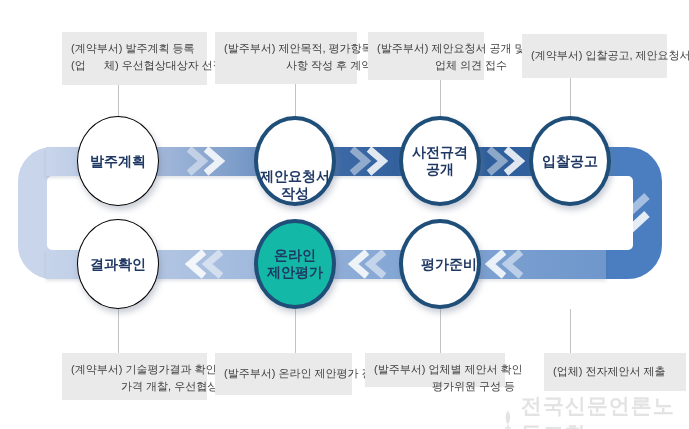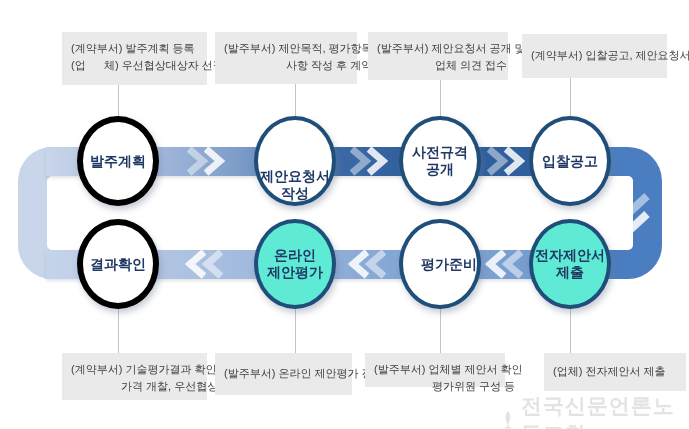--- a/index.html
+++ b/index.html
@@ -29,22 +29,22 @@
   
   .chev{position:absolute;z-index:2;}
   
   .step{
     position:absolute;width:82px;height:90px;border-radius:50%;background:#ffffff;
     display:flex;flex-direction:column;align-items:center;justify-content:center;
     text-align:center;font-weight:bold;font-size:14px;line-height:1.2;color:#1f3864;
     z-index:5;box-sizing:border-box;box-shadow:2px 4px 6px rgba(110,120,145,.38);
   }
   .step.dark{border:4px solid #1f4e79;}
-  .step.light{border:6px solid #000000;}
-  .step.yellow{background:#5eead4;}
+  .step.light{border:1px solid #000000;}
+  .step.yellow{background:#14b8a6;}
   
   .vline{position:absolute;width:1px;background:#c3c3c3;z-index:0;}
   
   .watermark{
     position:absolute;left:501px;top:392px;display:flex;align-items:center;gap:6px;
     color:#e3e3e3;font-weight:bold;font-size:21px;letter-spacing:1px;z-index:6;
   }
 </style>
 </head>
 <body>
@@ -61,21 +61,21 @@
   <div class="vline" style="left:570px;top:309px;height:44px;"></div>
 
   <div class="callout" style="left:62px;top:32px;width:145px;height:53px;">
     <span class="line">(계약부서) 발주계획 등록</span>
     <span class="line">(업      체) 우선협상대상자 선정</span>
   </div>
   <div class="callout" style="left:215px;top:32px;width:142px;height:52px;">
     <span class="line">(발주부서) 제안목적, 평가항목 요구</span>
     <span class="line ind62">사항 작성 후 계약 요청</span>
   </div>
-  <div class="callout" style="left:368px;top:32px;width:140px;height:48px;">
+  <div class="callout" style="left:368px;top:32px;width:116px;height:48px;">
     <span class="line">(발주부서) 제안요청서 공개 및</span>
     <span class="line ind58">업체 의견 접수</span>
   </div>
   <div class="callout center-v" style="left:522px;top:34px;width:145px;height:44px;">
     <span class="line">(계약부서) 입찰공고, 제안요청서 공개</span>
   </div>
 
   <div class="turn turn-left"></div>
   <div class="turn turn-right"></div>
   <div class="bar bar-top"></div>
@@ -130,24 +130,20 @@
   <div class="step light" style="left:77px;top:219px;">
     <span>결과확인</span>
   </div>
   <div class="step dark yellow" style="left:254px;top:219px;">
     <span>온라인</span>
     <span>제안평가</span>
   </div>
   <div class="step dark" style="left:399px;top:219px;align-items:flex-end;">
     <span>평가준비</span>
   </div>
-  <div class="step dark yellow" style="left:529px;top:219px;">
-    <span>전자제안서</span>
-    <span>제출</span>
-  </div>
 
   <div class="callout" style="left:62px;top:353px;width:145px;height:47px;">
     <span class="line">(계약부서) 기술평가결과 확인 및</span>
     <span class="line ind50">가격 개찰, 우선협상대상자 선정</span>
   </div>
   <div class="callout center-v" style="left:215px;top:353px;width:137px;height:42px;">
     <span class="line">(발주부서) 온라인 제안평가 진행</span>
   </div>
   <div class="callout" style="left:365px;top:353px;width:140px;height:34px;">
     <span class="line">(발주부서) 업체별 제안서 확인</span>

